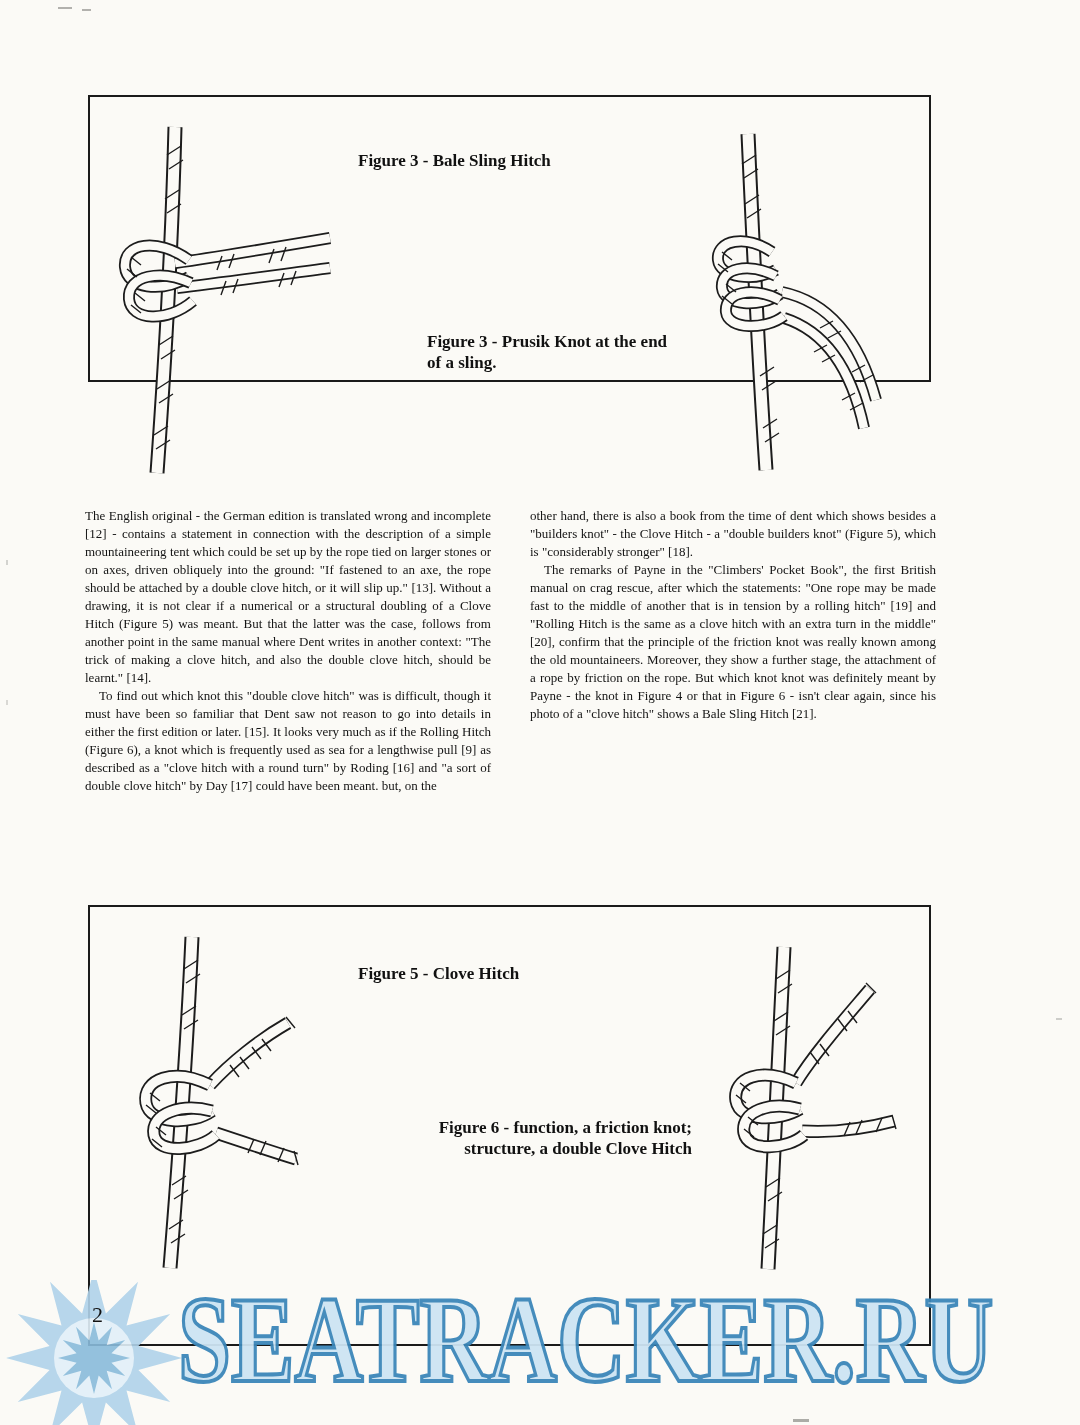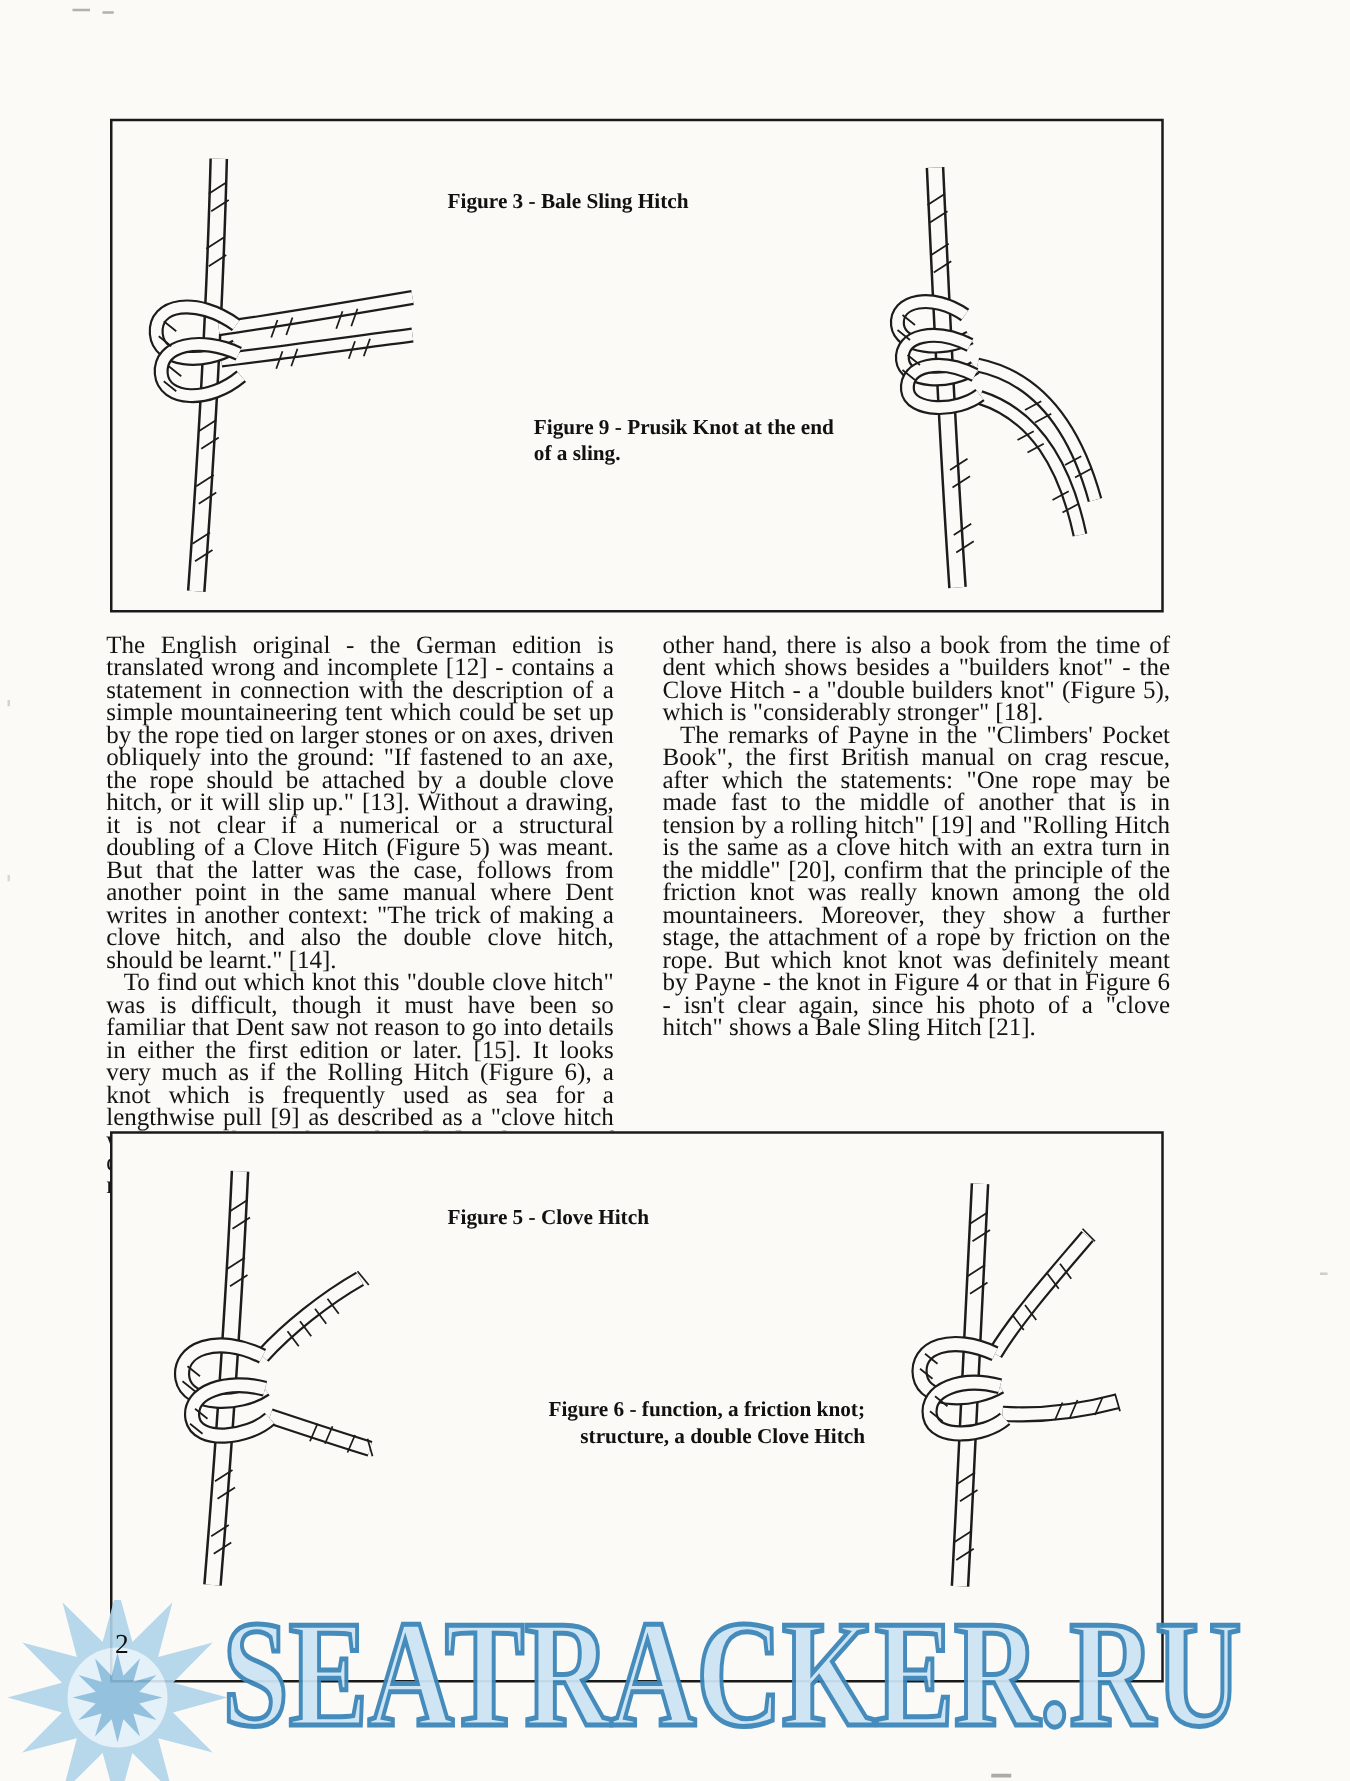--- a/index.html
+++ b/index.html
@@ -9,21 +9,21 @@
     position:absolute; left:0; top:0; width:1080px; height:1425px;
     background:#fbfaf6; overflow:hidden;
     font-family:"Liberation Serif", serif; color:#141414;
   }
 
   
   .figure-box {
     position:absolute; left:88px; width:843px;
     border:2px solid #1a1a1a; background:#fbfaf6;
   }
-  .box-top    { top:95px;  height:395px; }
+  .box-top    { top:95px;  height:287px; }
   .box-bottom { top:905px; height:441px; }
 
   .caption {
     position:absolute; font-weight:bold; font-size:17px; line-height:21px;
     color:#111;
   }
   .cap-fig3 { left:268px; top:53px; }
   .cap-fig4 { left:337px; top:234px; width:256px; }
   .cap-fig5 { left:268px; top:56px; }
   .cap-fig6 { left:336px; top:210px; width:266px;text-align:right; }
@@ -35,21 +35,21 @@
   .svg-f6 { left:608px; top:38px; }
 
   
   .rot { fill:none; stroke:#1c1c1c; stroke-linecap:butt; }
   .rin { fill:none; stroke:#fbfaf6; stroke-linecap:butt; }
   .hatch { fill:none; stroke:#1c1c1c; stroke-width:1.4; }
 
   
   .col {
     position:absolute; top:507px; width:406px;
-    font-size:20px; line-height:18px; text-align:justify;
+    font-size:13px; line-height:18px; text-align:justify;
     color:#131313;
   }
   .col-left  { left:85px; }
   .col-right { left:530px; }
   .col p.indent { text-indent:14px; }
 
   
   .page-number {
     position:absolute; left:92px; top:1302px;
     font-size:22px; color:#111; z-index:9;
@@ -83,21 +83,21 @@
 
   <div class="artifact a1"></div>
   <div class="artifact a2"></div>
   <div class="artifact a3"></div>
   <div class="artifact a4"></div>
   <div class="artifact a5"></div>
   <div class="artifact a6"></div>
 
   <div class="figure-box box-top">
     <div class="caption cap-fig3">Figure 3 - Bale Sling Hitch</div>
-    <div class="caption cap-fig4">Figure 9 - Prusik Knot at the end of a sling.</div>
+    <div class="caption cap-fig4">Figure 3 - Prusik Knot at the end of a sling.</div>
 
     <svg class="knot-svg svg-f3" width="235" height="350" viewBox="0 0 235 350">
       <defs>
         <path id="f3v" d="M78,2 C76,80 70,210 60,348"></path>
         <path id="f3s1" d="M78,138 C120,132 180,122 233,113"></path>
         <path id="f3s2" d="M80,163 C122,158 180,150 233,143"></path>
         <path id="f3l1" d="M92,135 C60,112 26,118 28,142 C30,164 64,168 92,152"></path>
         <path id="f3l2" d="M94,158 C64,144 30,150 32,174 C34,196 70,198 96,176"></path>
       </defs>
       <use href="#f3v" xlink:href="#f3v" class="rot" stroke-width="15"></use>

